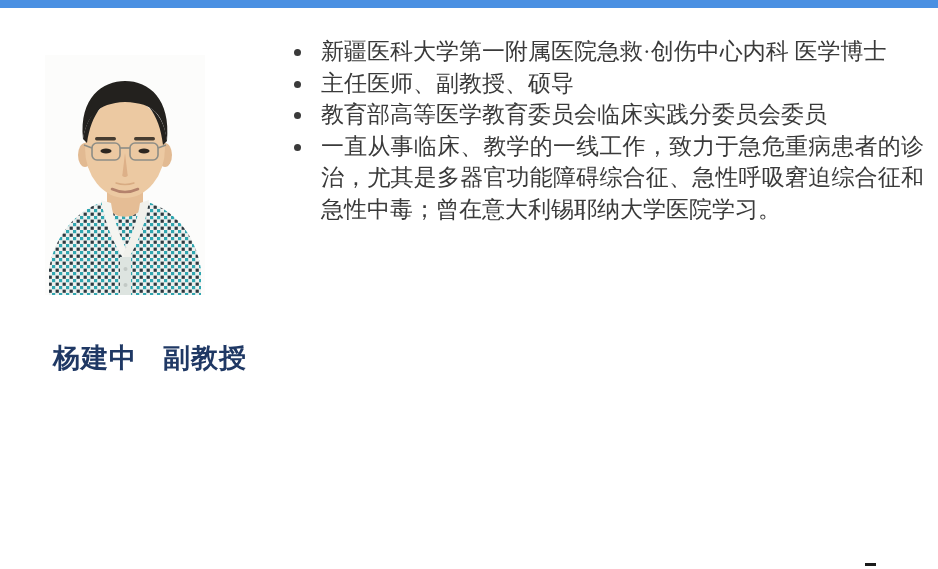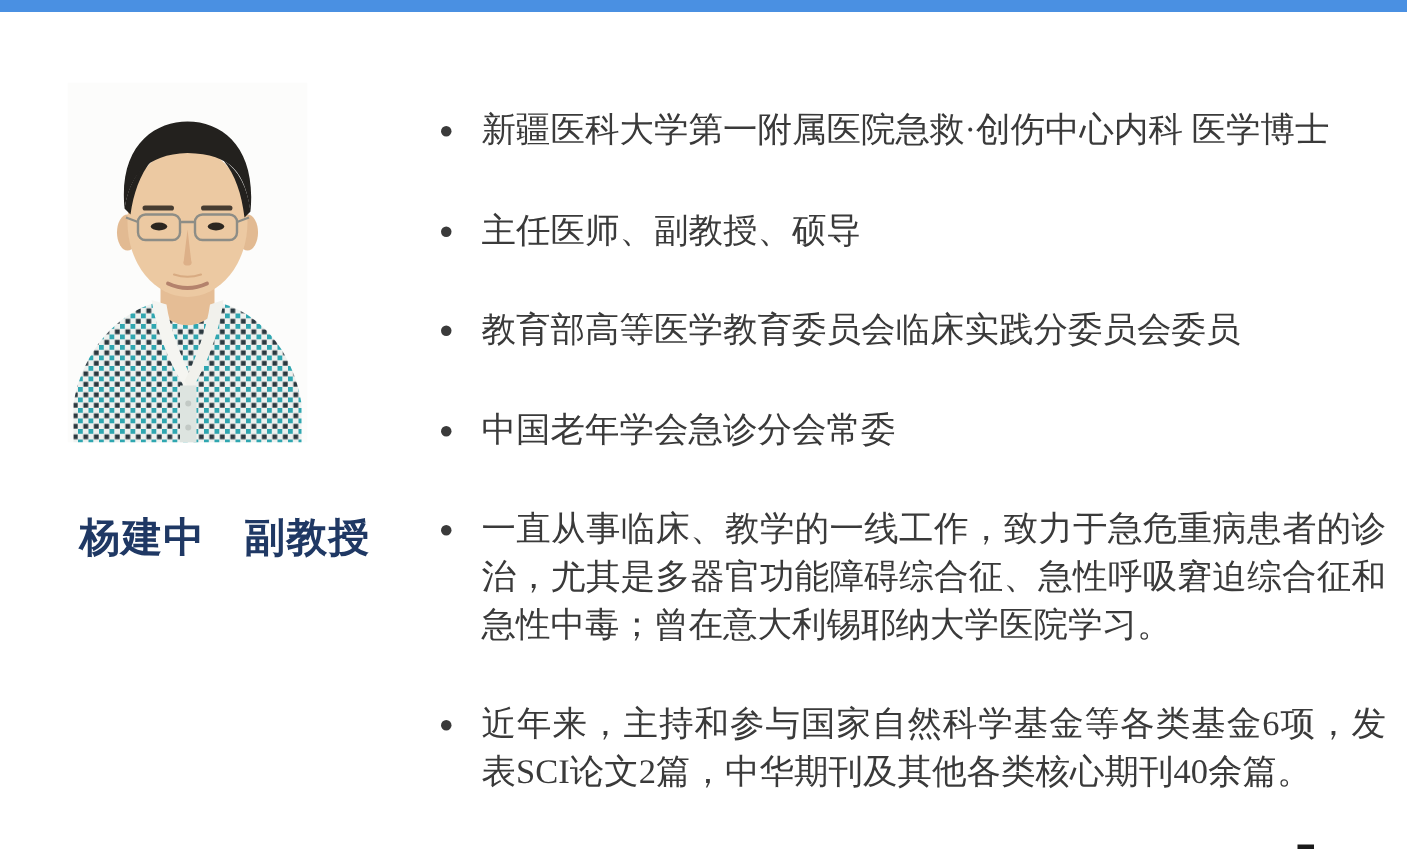--- a/index.html
+++ b/index.html
@@ -45,21 +45,20 @@
     margin:0;padding:0;
     list-style:none;
     font-size:23px;
     line-height:31.6px;
     color:var(--text-color);
   }
   ul.bullet-list li{
     position:relative;
     padding-left:33px;
     text-align:justify;
-    margin-top:35px;
   }
   ul.bullet-list li::before{
     content:"";
     position:absolute;
     left:6px;top:13px;
     width:7px;height:7px;
     border-radius:50%;
     background:var(--text-color);
   }
   .page-dash{
@@ -127,18 +126,16 @@
 </div>
 
 <div class="person-name">
   <span>杨建中</span><span class="title-gap"></span><span>副教授</span>
 </div>
 
 <ul class="bullet-list">
   <li>新疆医科大学第一附属医院急救·创伤中心内科 医学博士</li>
   <li>主任医师、副教授、硕导</li>
   <li>教育部高等医学教育委员会临床实践分委员会委员</li>
-  <li>中国老年学会急诊分会常委</li>
   <li>一直从事临床、教学的一线工作，致力于急危重病患者的诊治，尤其是多器官功能障碍综合征、急性呼吸窘迫综合征和急性中毒；曾在意大利锡耶纳大学医院学习。</li>
-  <li>近年来，主持和参与国家自然科学基金等各类基金6项，发表SCI论文2篇，中华期刊及其他各类核心期刊40余篇。</li>
 </ul>
 
 <div class="page-dash"></div>
 
 </body></html>

